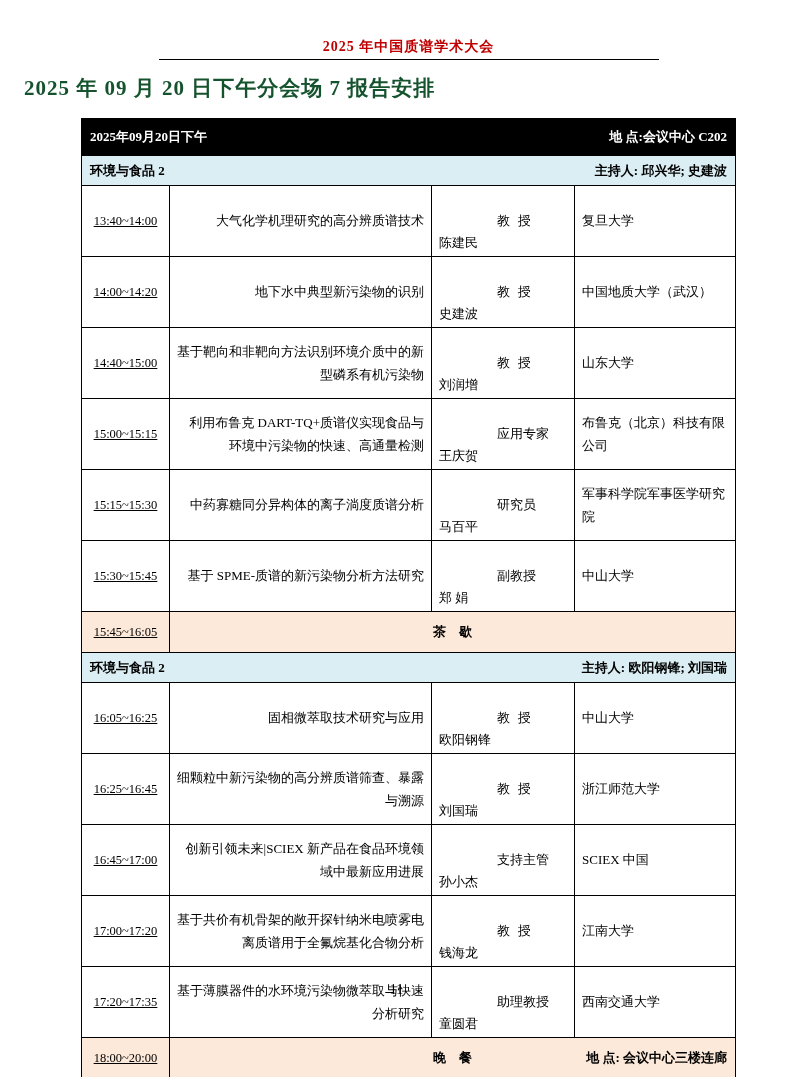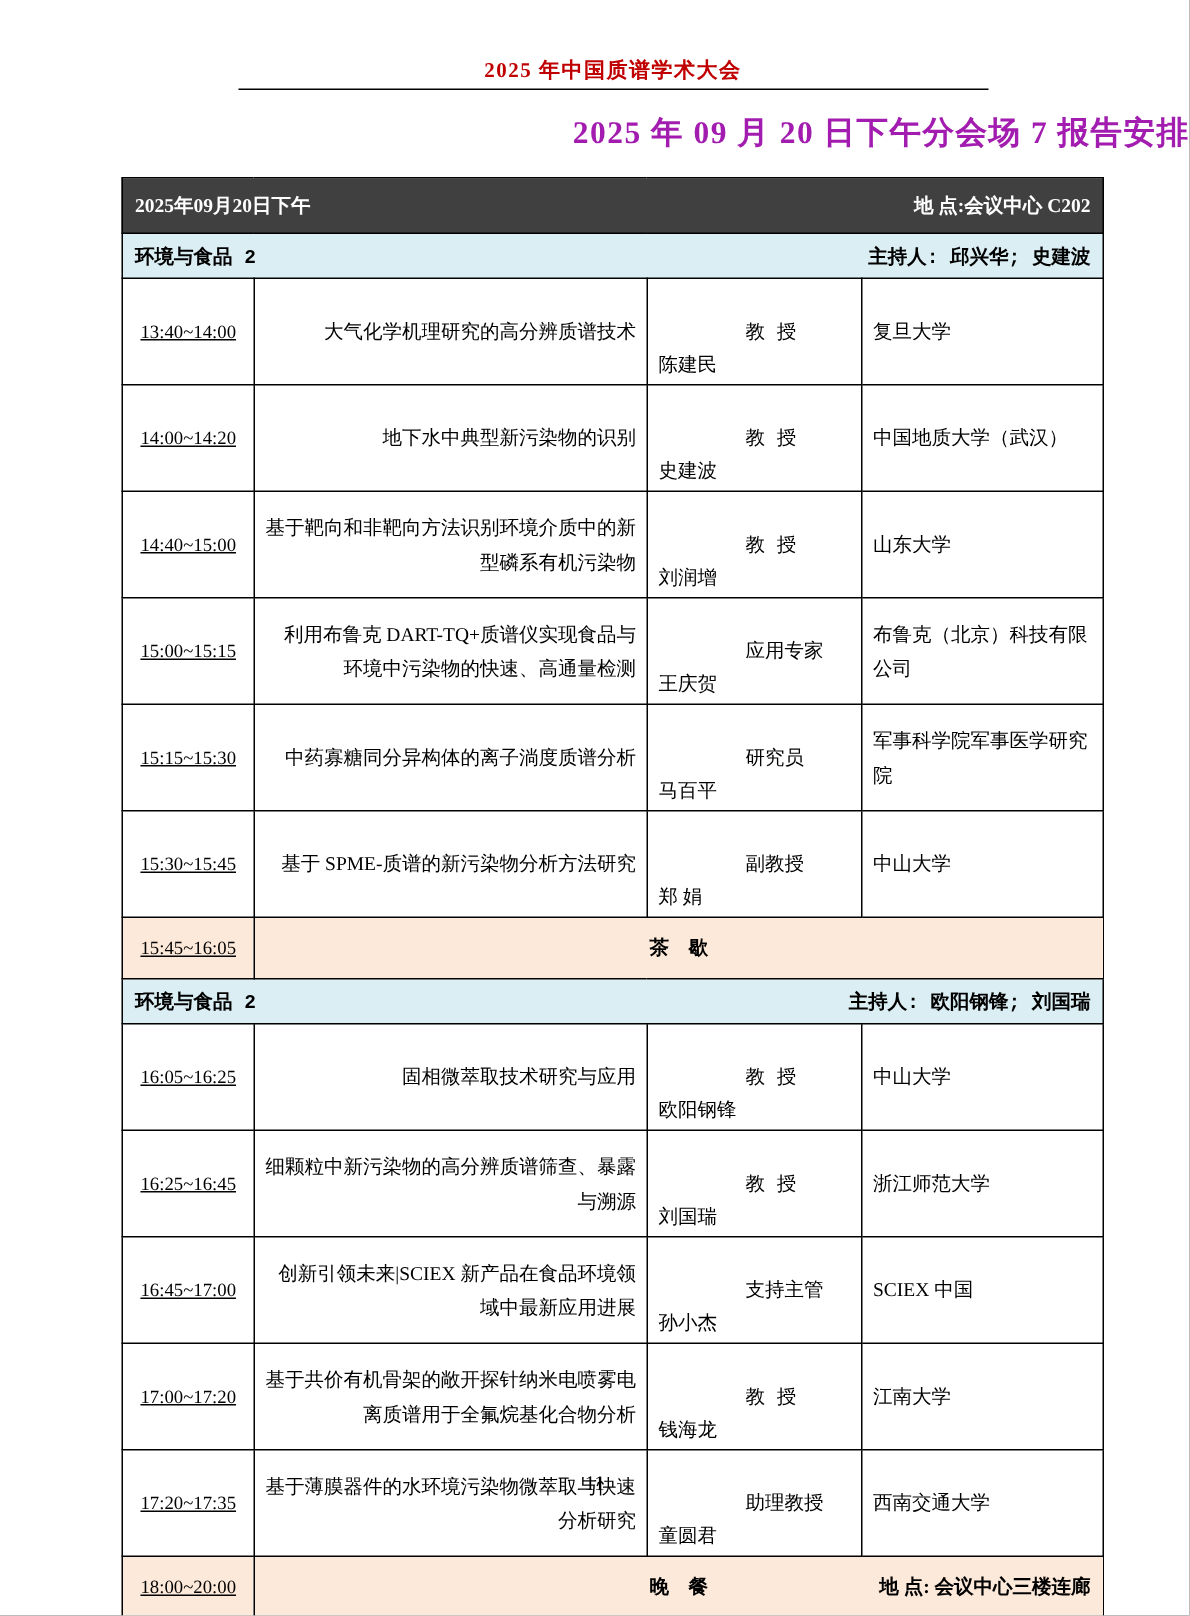--- a/index.html
+++ b/index.html
@@ -23,51 +23,50 @@
     letter-spacing: 1px;
   }
   .conf-rule {
     width: 500px;
     margin: 3px auto 0 auto;
     border-top: 1.6px solid #000;
     height: 0;
   }
   .page-title {
     margin-top: 14px;
-    text-align: right;
+    text-align: left;
     font-size: 21px;
     font-weight: bold;
-    color: #a21caf;
+    color: #14532d;
     letter-spacing: 1px;
   }
   table.schedule {
     margin: 16px auto 0 auto;
     width: 654px;
     border-collapse: collapse;
     table-layout: fixed;
     font-size: 13px;
   }
   table.schedule td { border: 1px solid #000; vertical-align: middle; }
 
   tr.head-row td {
-    background: #404040;
+    background: #000000;
     color: #ffffff;
     font-weight: bold;
     height: 37px;
     padding: 0 8px;
     margin-top: 36px;
   }
   .head-flex, .section-flex { display: flex; justify-content: space-between; align-items: center; }
 
   tr.section-row td {
     background: #daeef3;
     font-weight: bold;
     height: 30px;
     padding: 0 8px;
-    font-family: Liberation Mono, monospace;
   }
 
   td.c-time { text-align: center; font-size: 12.5px; padding: 0 2px; text-decoration: underline; }
   td.c-title { padding: 4px 7px; line-height: 1.8; text-align: right; }
   td.c-speaker { padding: 4px 7px; }
   td.c-aff { padding: 4px 7px; line-height: 1.8; }
 
   .speaker-flex { display: flex; align-items: center; }
   .sp-name { flex: 1 1 auto; margin-top: 44px; }
   .sp-role { flex: 0 0 70px; text-align: left; font-family: Liberation Mono, monospace; }

